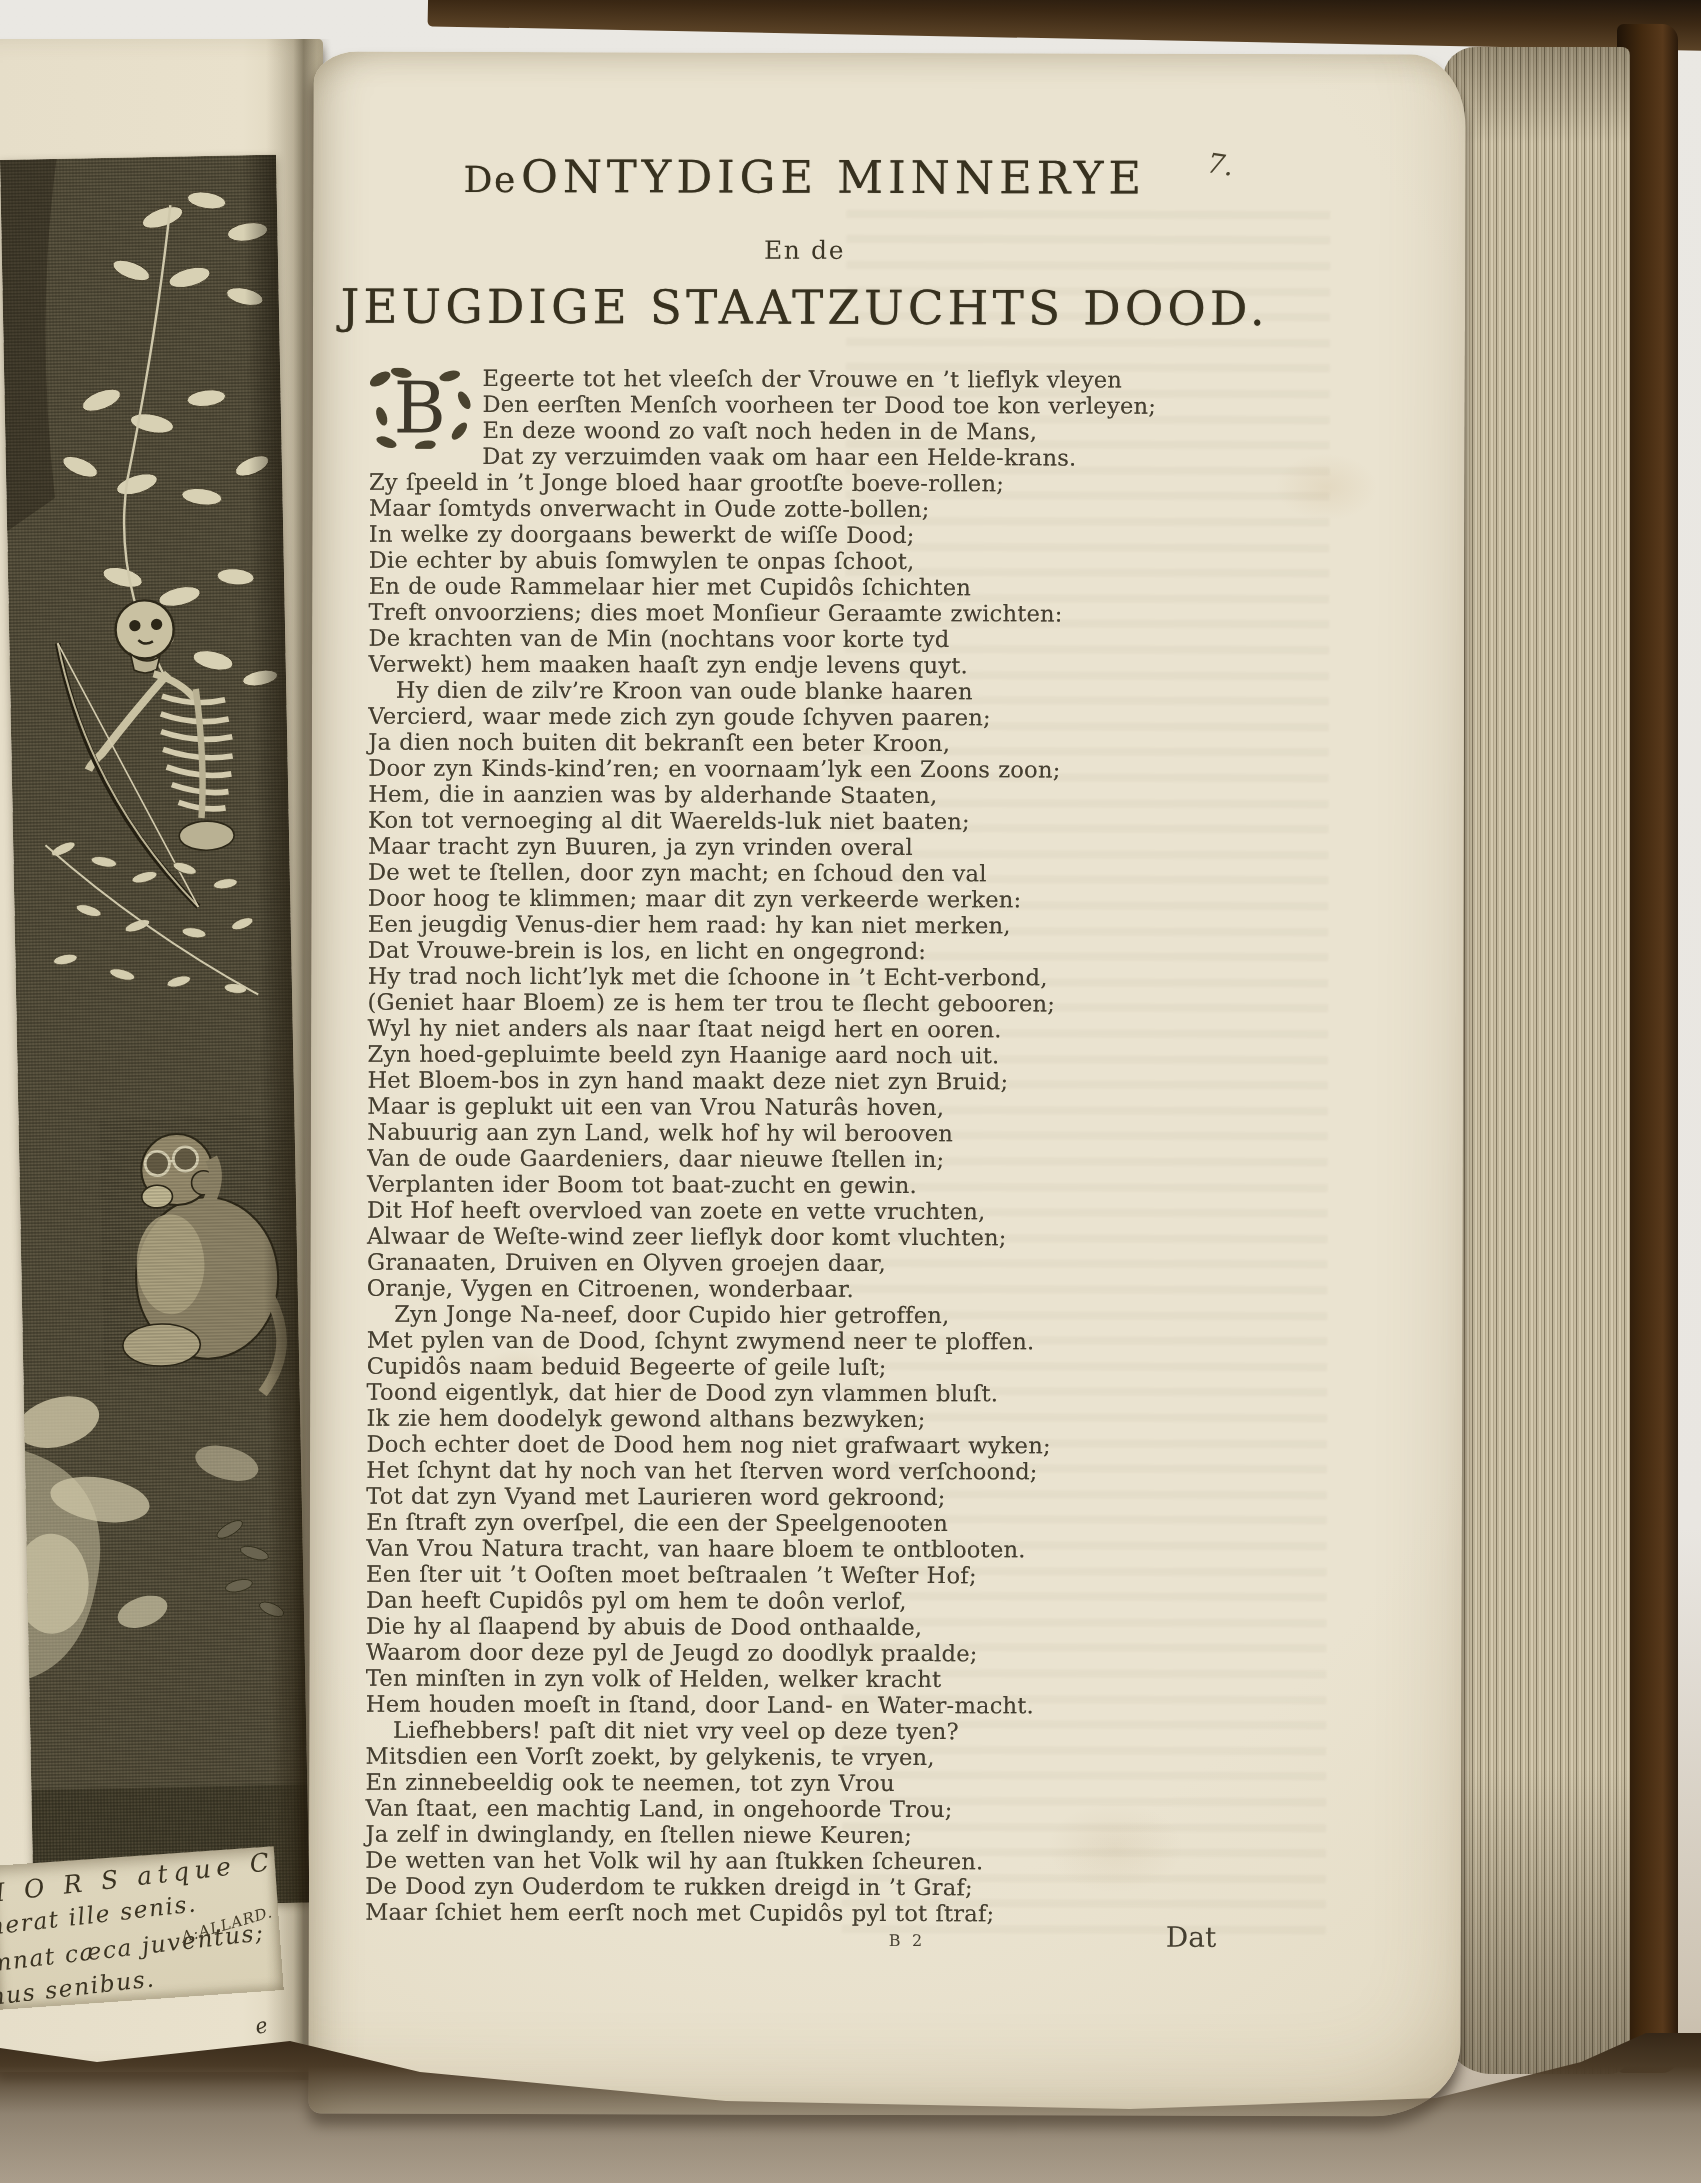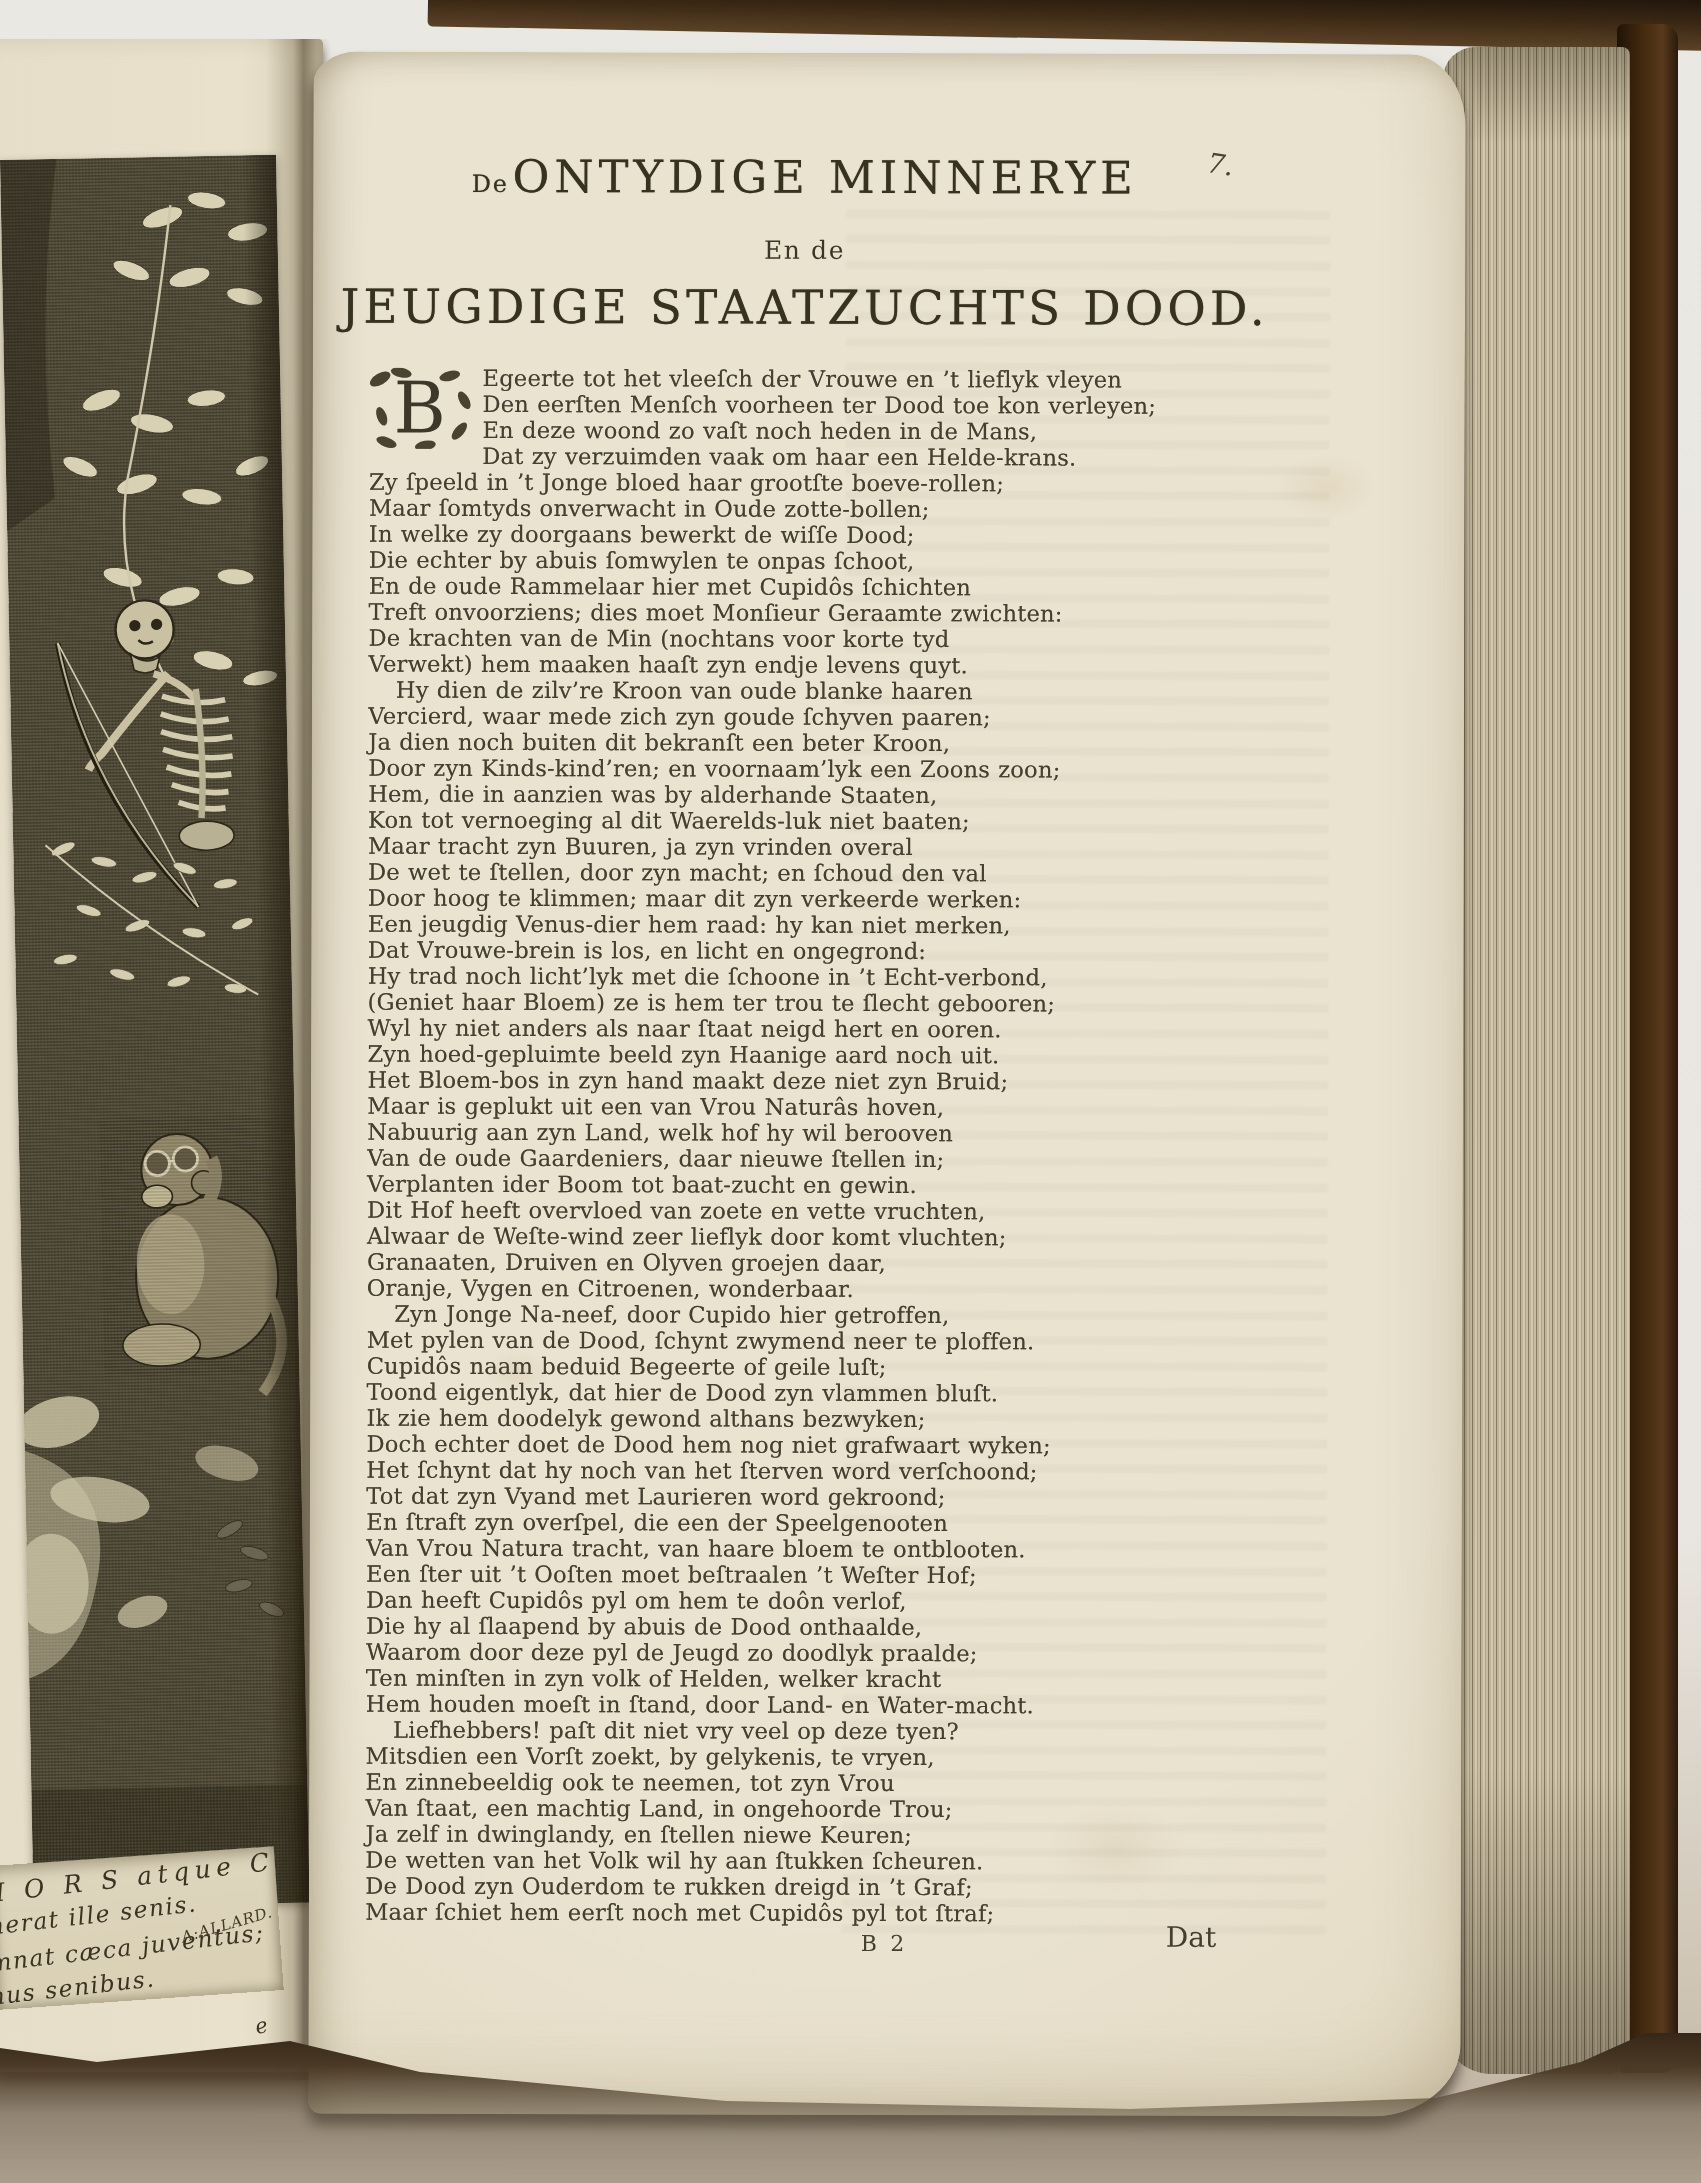--- a/index.html
+++ b/index.html
@@ -68,31 +68,31 @@
                inset 0 21px 32px -19.4px rgba(120,100,62,.28),
                0 11.3px 13px rgba(28,18,8,.6);
     transform:rotate(.15deg);overflow:hidden;}
   .ghost{left:533px;top:153px;width:484px;height:1727px;opacity:.5;filter:blur(1px);
     background:repeating-linear-gradient(0deg,rgba(108,94,64,.085) 0 8px,transparent 8px 25.6px);}
   .handwritten-number{left:894px;top:95px;font-size:27.4px;font-style:italic;color:#4a432f;
     transform:rotate(8deg);}
   .text-block{left:27.4px;top:98px;width:928px;}
   .title1{text-align:center;color:#37311f;white-space:nowrap;
     text-shadow:0 0 0.8px rgba(55,49,31,.6);}
-  .title1 .t-prefix{font-size:24px;letter-spacing:1.6px;}
+  .title1 .t-prefix{font-size:36px;letter-spacing:1.6px;}
   .title1 .t-caps{font-size:45px;letter-spacing:4.8px;}
   .title-connector{text-align:center;font-size:25px;color:#3c3626;margin-top:32px;letter-spacing:1.6px;}
   .title2{text-align:center;font-size:47px;letter-spacing:4px;color:#37311f;margin-top:14.5px;
     white-space:nowrap;text-shadow:0 0 0.8px rgba(55,49,31,.6);}
   .poem{margin-top:31px;padding-left:29px;color:#453f31;}
   .pline{font-size:22.6px;line-height:26px;white-space:nowrap;letter-spacing:0.2px;word-spacing:0.8px;
     text-shadow:0 0 0.6px rgba(62,52,36,.55);}
   .pline.indent{padding-left:27.4px;}
   .cap{float:left;width:102px;height:81px;margin:3.2px 11.3px 0 0;}
-  .signature-mark{left:552px;top:1878px;font-size:22px;color:#453f31;letter-spacing:3.2px;}
+  .signature-mark{left:580px;top:1878px;font-size:16px;color:#453f31;letter-spacing:3.2px;}
   .catchword{left:857px;top:1867px;font-size:28px;color:#453f31;}
 </style>
 </head>
 <body>
 
 <div class="abs top-cover-edge"></div>
 <div class="abs fore-edge"></div>
 <div class="abs cover-strip"></div>
 <div class="abs left-sliver"></div>
 

